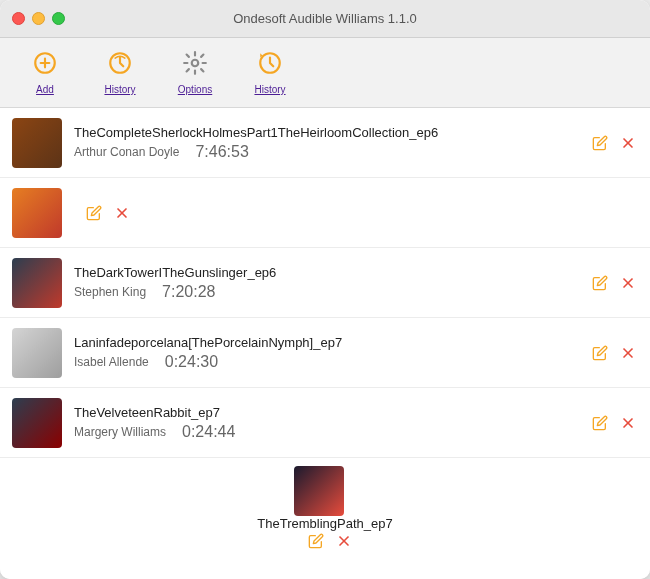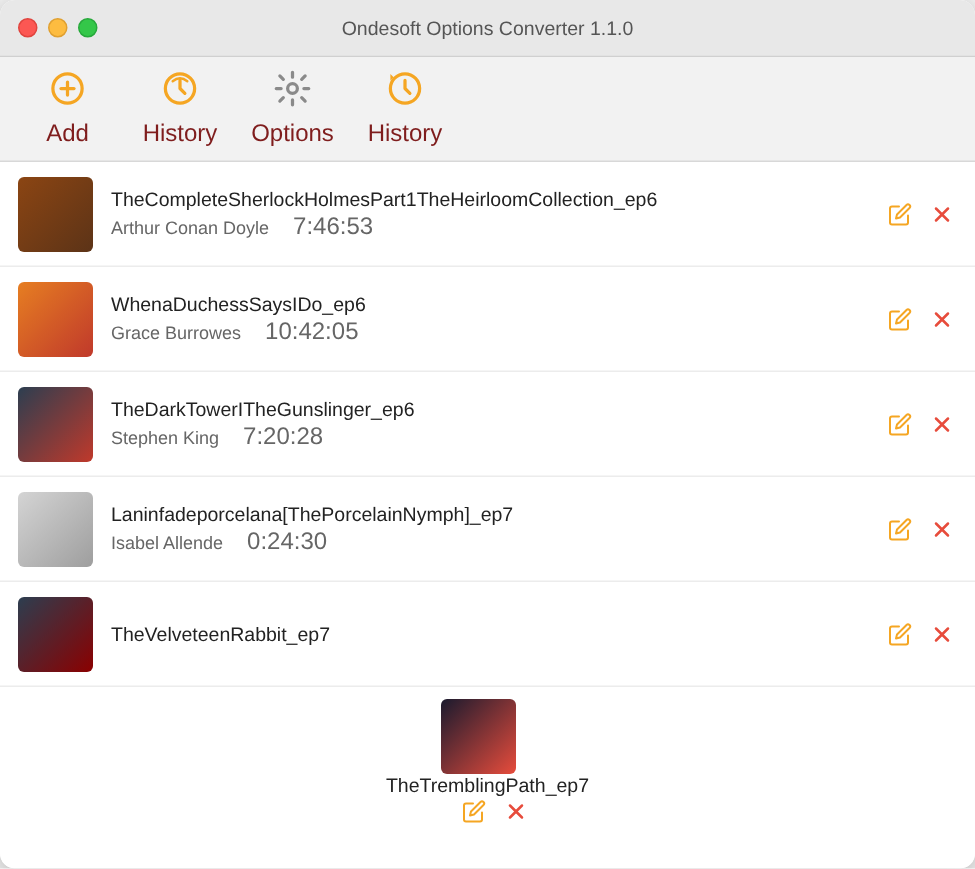--- a/index.html
+++ b/index.html
@@ -86,22 +86,23 @@
       border: none;
       outline: none;
     }
 
     .toolbar-btn .icon {
       font-size: 24px;
       line-height: 1;
     }
 
     .toolbar-btn .label {
-      font-size: 16px;
-      color: #7f1d1d;
+      font-size: 10px;
+      color: #4c1d95;
+      text-decoration: underline;
     }
 
     
     .icon-add { color: #f5a623; }
     .icon-convert { color: #f5a623; }
     .icon-options { color: #8a8a8a; }
     .icon-history { color: #f5a623; }
 
     
     .content {
@@ -222,21 +223,21 @@
 <body>
 
 <div class="window">
 
   <div class="title-bar">
     <div class="traffic-lights">
       <div class="traffic-light red"></div>
       <div class="traffic-light yellow"></div>
       <div class="traffic-light green"></div>
     </div>
-    <span class="title-text">Ondesoft Options Converter 1.1.0</span>
+    <span class="title-text">Ondesoft Audible Williams 1.1.0</span>
   </div>
 
   <div class="toolbar">
 
     <button class="toolbar-btn">
       <span class="icon icon-add">
         <svg class="svg-icon" viewBox="0 0 24 24" fill="none" stroke="#f5a623" stroke-width="2" stroke-linecap="round">
           <circle cx="12" cy="12" r="9"></circle>
           <line x1="12" y1="8" x2="12" y2="16"></line>
           <line x1="8" y1="12" x2="16" y2="12"></line>
@@ -304,27 +305,20 @@
             <line x1="18" y1="6" x2="6" y2="18"></line>
             <line x1="6" y1="6" x2="18" y2="18"></line>
           </svg>
         </button>
       </div>
     </div>
       <div class="book-row">
       <div class="book-cover cover-2">
         <div class="cover-inner"></div>
       </div>
-      <div class="book-info">
-        <span class="book-title">WhenaDuchessSaysIDo_ep6</span>
-        <div class="book-meta">
-          <span class="book-author">Grace Burrowes</span>
-          <span class="book-duration">10:42:05</span>
-        </div>
-      </div>
       <div class="row-actions">
         <button class="action-btn edit-btn" title="Edit">
           <svg width="16" height="16" viewBox="0 0 24 24" fill="none" stroke="#f5a623" stroke-width="2" stroke-linecap="round" stroke-linejoin="round">
             <path d="M11 4H4a2 2 0 0 0-2 2v14a2 2 0 0 0 2 2h14a2 2 0 0 0 2-2v-7"></path>
             <path d="M18.5 2.5a2.121 2.121 0 0 1 3 3L12 15l-4 1 1-4 9.5-9.5z"></path>
           </svg>
         </button>
         <button class="action-btn delete-btn" title="Delete">
           <svg width="16" height="16" viewBox="0 0 24 24" fill="none" stroke="#e74c3c" stroke-width="2.5" stroke-linecap="round">
             <line x1="18" y1="6" x2="6" y2="18"></line>
@@ -384,20 +378,24 @@
           </svg>
         </button>
       </div>
     </div>
       <div class="book-row">
       <div class="book-cover cover-5">
         <div class="cover-inner"></div>
       </div>
       <div class="book-info">
         <span class="book-title">TheVelveteenRabbit_ep7</span>
+        <div class="book-meta">
+          <span class="book-author">Margery Williams</span>
+          <span class="book-duration">0:24:44</span>
+        </div>
       </div>
       <div class="row-actions">
         <button class="action-btn edit-btn" title="Edit">
           <svg width="16" height="16" viewBox="0 0 24 24" fill="none" stroke="#f5a623" stroke-width="2" stroke-linecap="round" stroke-linejoin="round">
             <path d="M11 4H4a2 2 0 0 0-2 2v14a2 2 0 0 0 2 2h14a2 2 0 0 0 2-2v-7"></path>
             <path d="M18.5 2.5a2.121 2.121 0 0 1 3 3L12 15l-4 1 1-4 9.5-9.5z"></path>
           </svg>
         </button>
         <button class="action-btn delete-btn" title="Delete">
           <svg width="16" height="16" viewBox="0 0 24 24" fill="none" stroke="#e74c3c" stroke-width="2.5" stroke-linecap="round">

